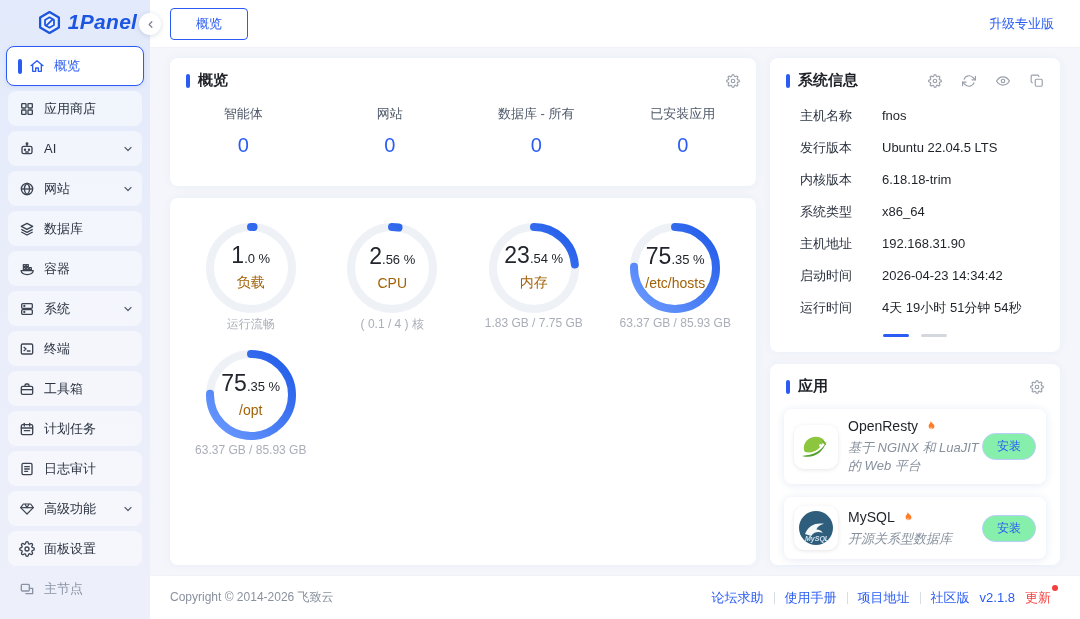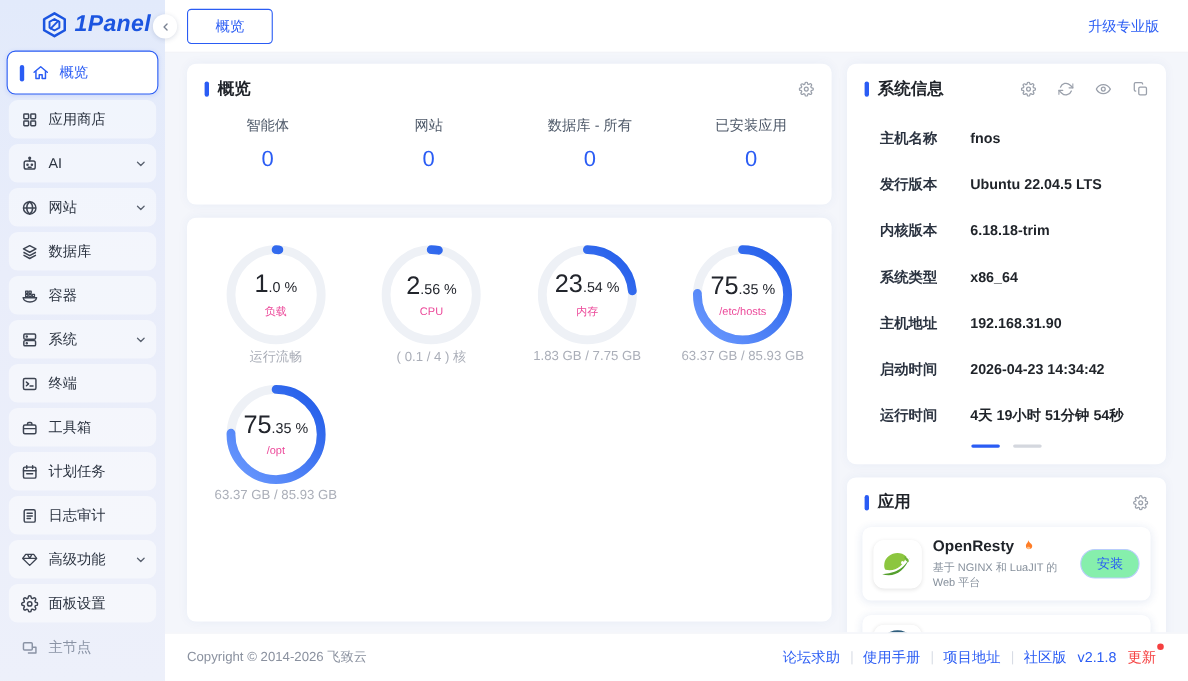--- a/index.html
+++ b/index.html
@@ -62,44 +62,44 @@
   .gauges { display:grid; grid-template-columns:repeat(4,1fr); padding:8px 10px 0; }
   .gauge { display:flex; flex-direction:column; align-items:center; padding-top:14px; }
   .gauge-wrap { position:relative; width:96px; height:96px; }
   .gauge-wrap svg { position:absolute; inset:0; }
   .track { fill:none; stroke:#eef1f6; stroke-width:8; }
   .arc { fill:none; stroke:url(#gaugeGrad); stroke-width:8; stroke-linecap:round; }
   .gauge-center { position:absolute; inset:0; display:flex; flex-direction:column; align-items:center; justify-content:center; }
   .gv { color:#22252c; line-height:1; display:flex; align-items:baseline; }
   .gv-int { font-size:23px; }
   .gv-dec { font-size:13px; }
-  .g-label { font-size:10px; color:#ec4899; margin-top:7px; }
+  .g-label { font-size:14px; color:#a16207; margin-top:7px; }
   .g-caption { font-size:12px; color:#aaaeb8; }
 
   
   .info-rows { padding:3px 16px 0; }
-  .info-row { display:flex; margin-top:24px; font-size:13px; line-height:18px;font-weight:bold; }
+  .info-row { display:flex; margin-top:14px; font-size:13px; line-height:18px; }
   .info-label { width:68px; margin-left:14px; color:#2b3340; flex:none; }
   .info-value { color:#1f2329; margin-left:14px; }
   .pager { display:flex; gap:12px; justify-content:center; margin:17px 0 15px; }
   .dash { width:26px; height:3px; border-radius:2px; background:#d4d7de; cursor:pointer; }
   .dash.active { background:#2a5cf4; }
 
   
   .card-apps { flex:1; }
   .app-list { padding:13px 14px 0; display:flex; flex-direction:column; gap:13px; }
   .app-item { display:flex; align-items:center; padding:9px 10px; border-radius:8px;
     box-shadow:0 1px 9px rgba(36,70,156,.12); background:#fff; }
   .app-logo { width:44px; height:44px; border-radius:10px; margin-right:10px; flex:none;
     box-shadow:0 1px 4px rgba(0,0,0,.10); background:#fff; overflow:hidden; }
   .app-logo svg { width:100%; height:100%; display:block; }
-  .app-name { font-size:14px; font-weight:bold; color:#1f2329; display:flex; align-items:center; gap:6px; }
+  .app-name { font-size:14px; font-weight:normal; color:#1f2329; display:flex; align-items:center; gap:6px; }
   .flame { width:13px; height:14px; }
   .flame svg { width:100%; height:100%; display:block; }
-  .app-desc { font-size:10px; color:#86909c; margin-top:5px; }
+  .app-desc { font-size:13px; color:#86909c; margin-top:5px;font-style:italic; }
   .install-btn { margin-left:auto; border:1px solid #b9cdfb; color:#2a5cf4; font-size:12px;
     padding:4px 14px; border-radius:999px; background:#86efac; cursor:pointer; flex:none; }
 
   
   .footer { position:absolute; left:150px; right:0; bottom:0; height:44px; background:#fff;
     display:flex; align-items:center; padding:0 26px 0 20px; border-top:1px solid #f0f2f7; }
   .copyright { font-size:12px; color:#8a919f; }
   .flinks { margin-left:auto; display:flex; align-items:center; gap:10px; font-size:13px; }
   .flink { color:#2a5cf4; cursor:pointer; }
   .fdiv { width:1px; height:12px; background:#d8dce5; }

